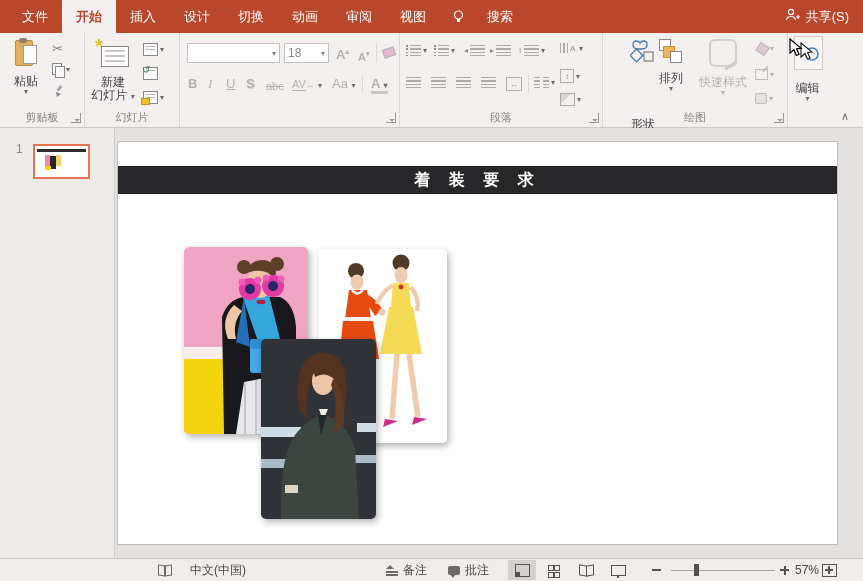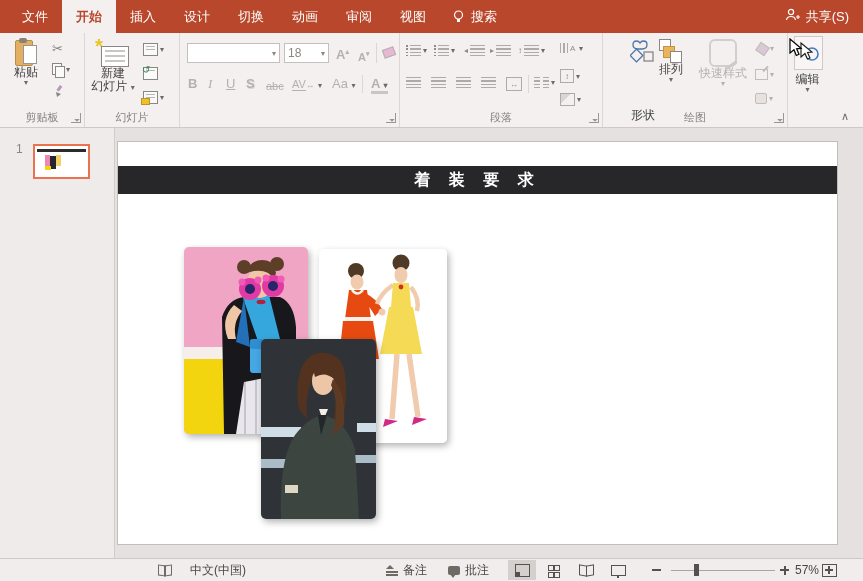--- a/index.html
+++ b/index.html
@@ -4,32 +4,32 @@
 <style>
   html,body{margin:0;padding:0;}
   body{width:863px;height:581px;position:relative;overflow:hidden;
        font-family:"Liberation Sans",sans-serif;background:#e5e1e0;color:#3f3b38;}
   
   .tabbar{position:absolute;top:0;left:0;right:0;height:33px;background:#B9472B;
           display:flex;align-items:stretch;color:#fff;font-size:13px;}
   .tab{display:flex;align-items:center;padding:0 14px;cursor:default;white-space:nowrap;}
   .tab.first{margin-left:8px;}
   .tab.active{background:#f3f0ef;color:#B9472B;font-weight:bold;}
-  .searchtab{display:flex;align-items:center;gap:6px;padding:0 12px;}
+  .searchtab{display:flex;align-items:center;gap:22px;padding:0 12px;}
   .bulb{width:13px;height:13px;display:inline-block;}
   .share{position:absolute;right:14px;top:0;height:33px;display:flex;align-items:center;gap:6px;font-size:13px;}
   
   .ribbon{position:absolute;top:33px;left:0;right:0;height:94px;background:#f3f0ef;
           border-bottom:1px solid #cfc8c5;display:flex;font-size:12px;}
   .rgroup{position:relative;border-right:1px solid #ddd7d4;height:100%;box-sizing:border-box;flex:0 0 auto;}
   .glabel{position:absolute;bottom:2px;left:0;right:0;text-align:center;font-size:11px;color:#87827f;}
   .launcher{position:absolute;right:3px;bottom:4px;width:9px;height:9px;border-left:1px solid #9a9692;border-top:1px solid #9a9692;transform:rotate(180deg);}
   .launcher::after{content:"";position:absolute;left:1px;top:1px;border-left:4px solid #9a9692;border-bottom:4px solid transparent;transform:rotate(45deg);}
   .bigbtn{position:absolute;display:flex;flex-direction:column;align-items:center;color:#444;cursor:default;}
-  .bigbtn .lbl{margin-top:0;line-height:13px;white-space:nowrap;}
+  .bigbtn .lbl{margin-top:9px;line-height:13px;white-space:nowrap;}
   .dd{font-size:8px;color:#6e6a66;line-height:7px;}
   .gray{color:#b5b1ae !important;}
   .smallbtn{position:absolute;display:flex;align-items:center;gap:2px;}
   
   .clip{width:22px;height:28px;position:relative;}
   .clip .board{position:absolute;left:0;top:2px;width:16px;height:24px;background:#e3b063;border:1px solid #b98d45;border-radius:2px;}
   .clip .hook{position:absolute;left:4px;top:0;width:8px;height:5px;background:#8a8073;border-radius:2px;}
   .clip .page{position:absolute;right:0;top:7px;width:12px;height:17px;background:#fff;border:1px solid #9a9692;}
   .scissors{font-size:13px;color:#8a8684;}
   .copyic{position:relative;width:12px;height:13px;}

